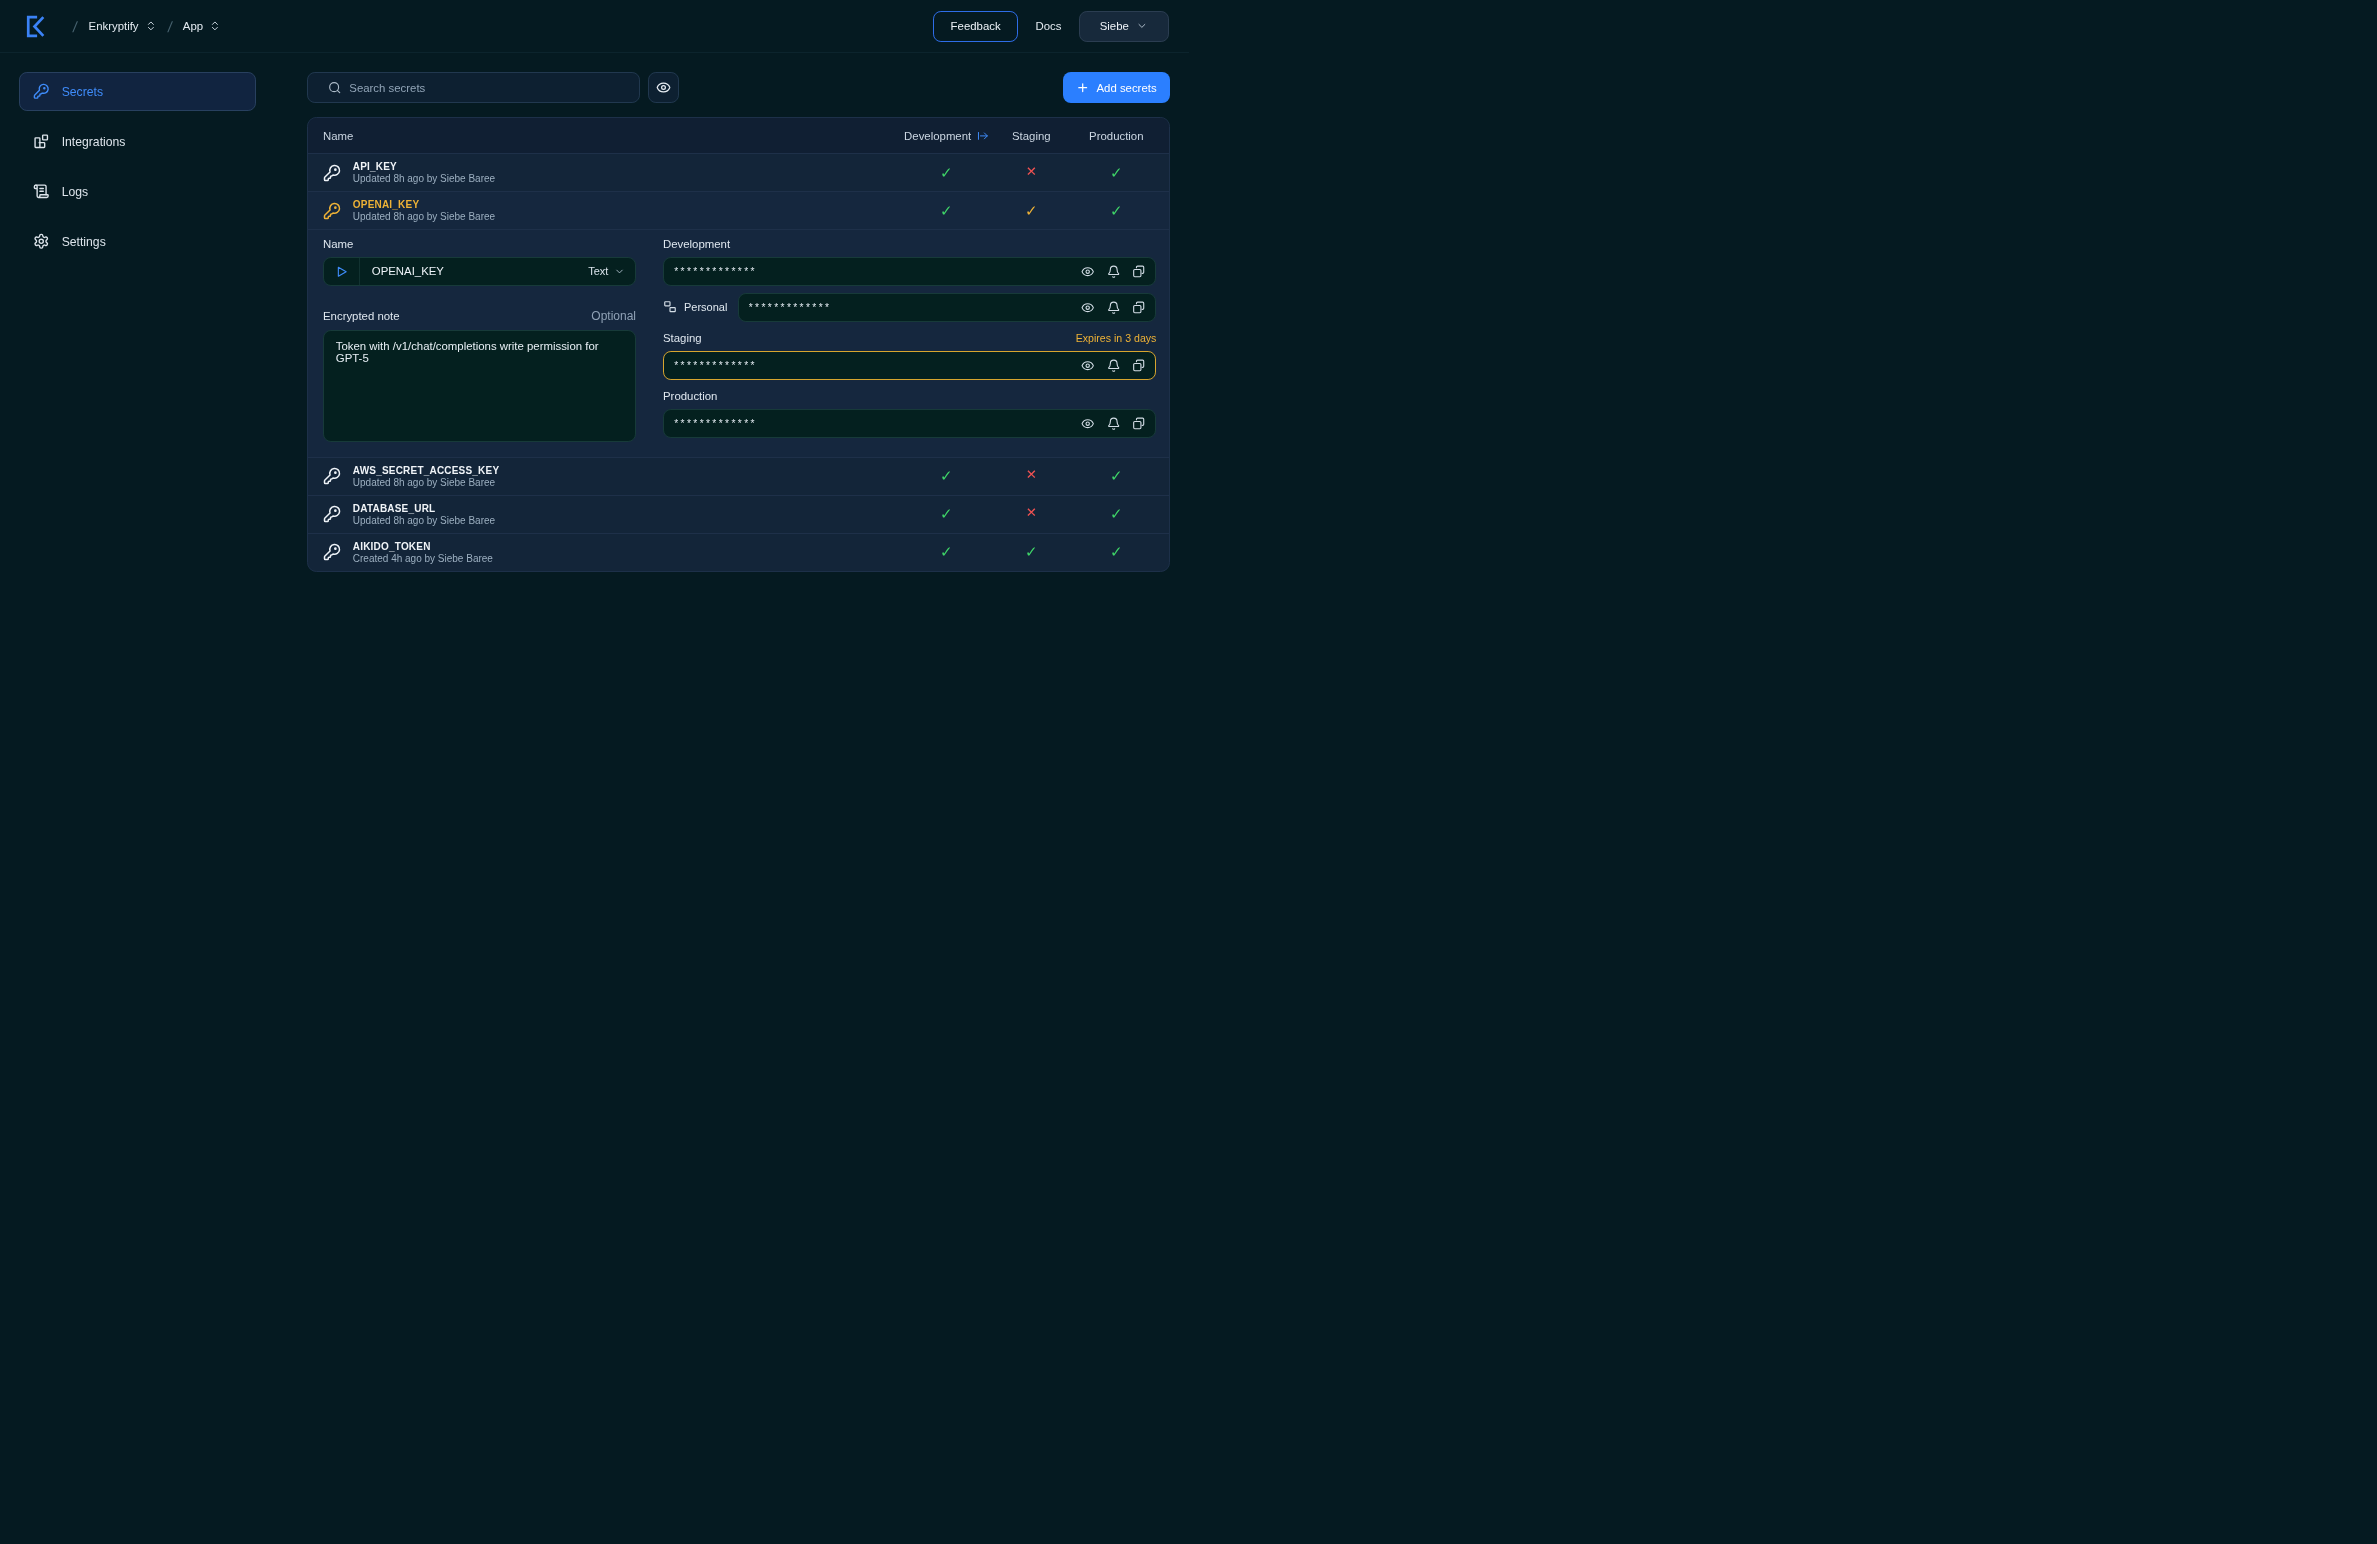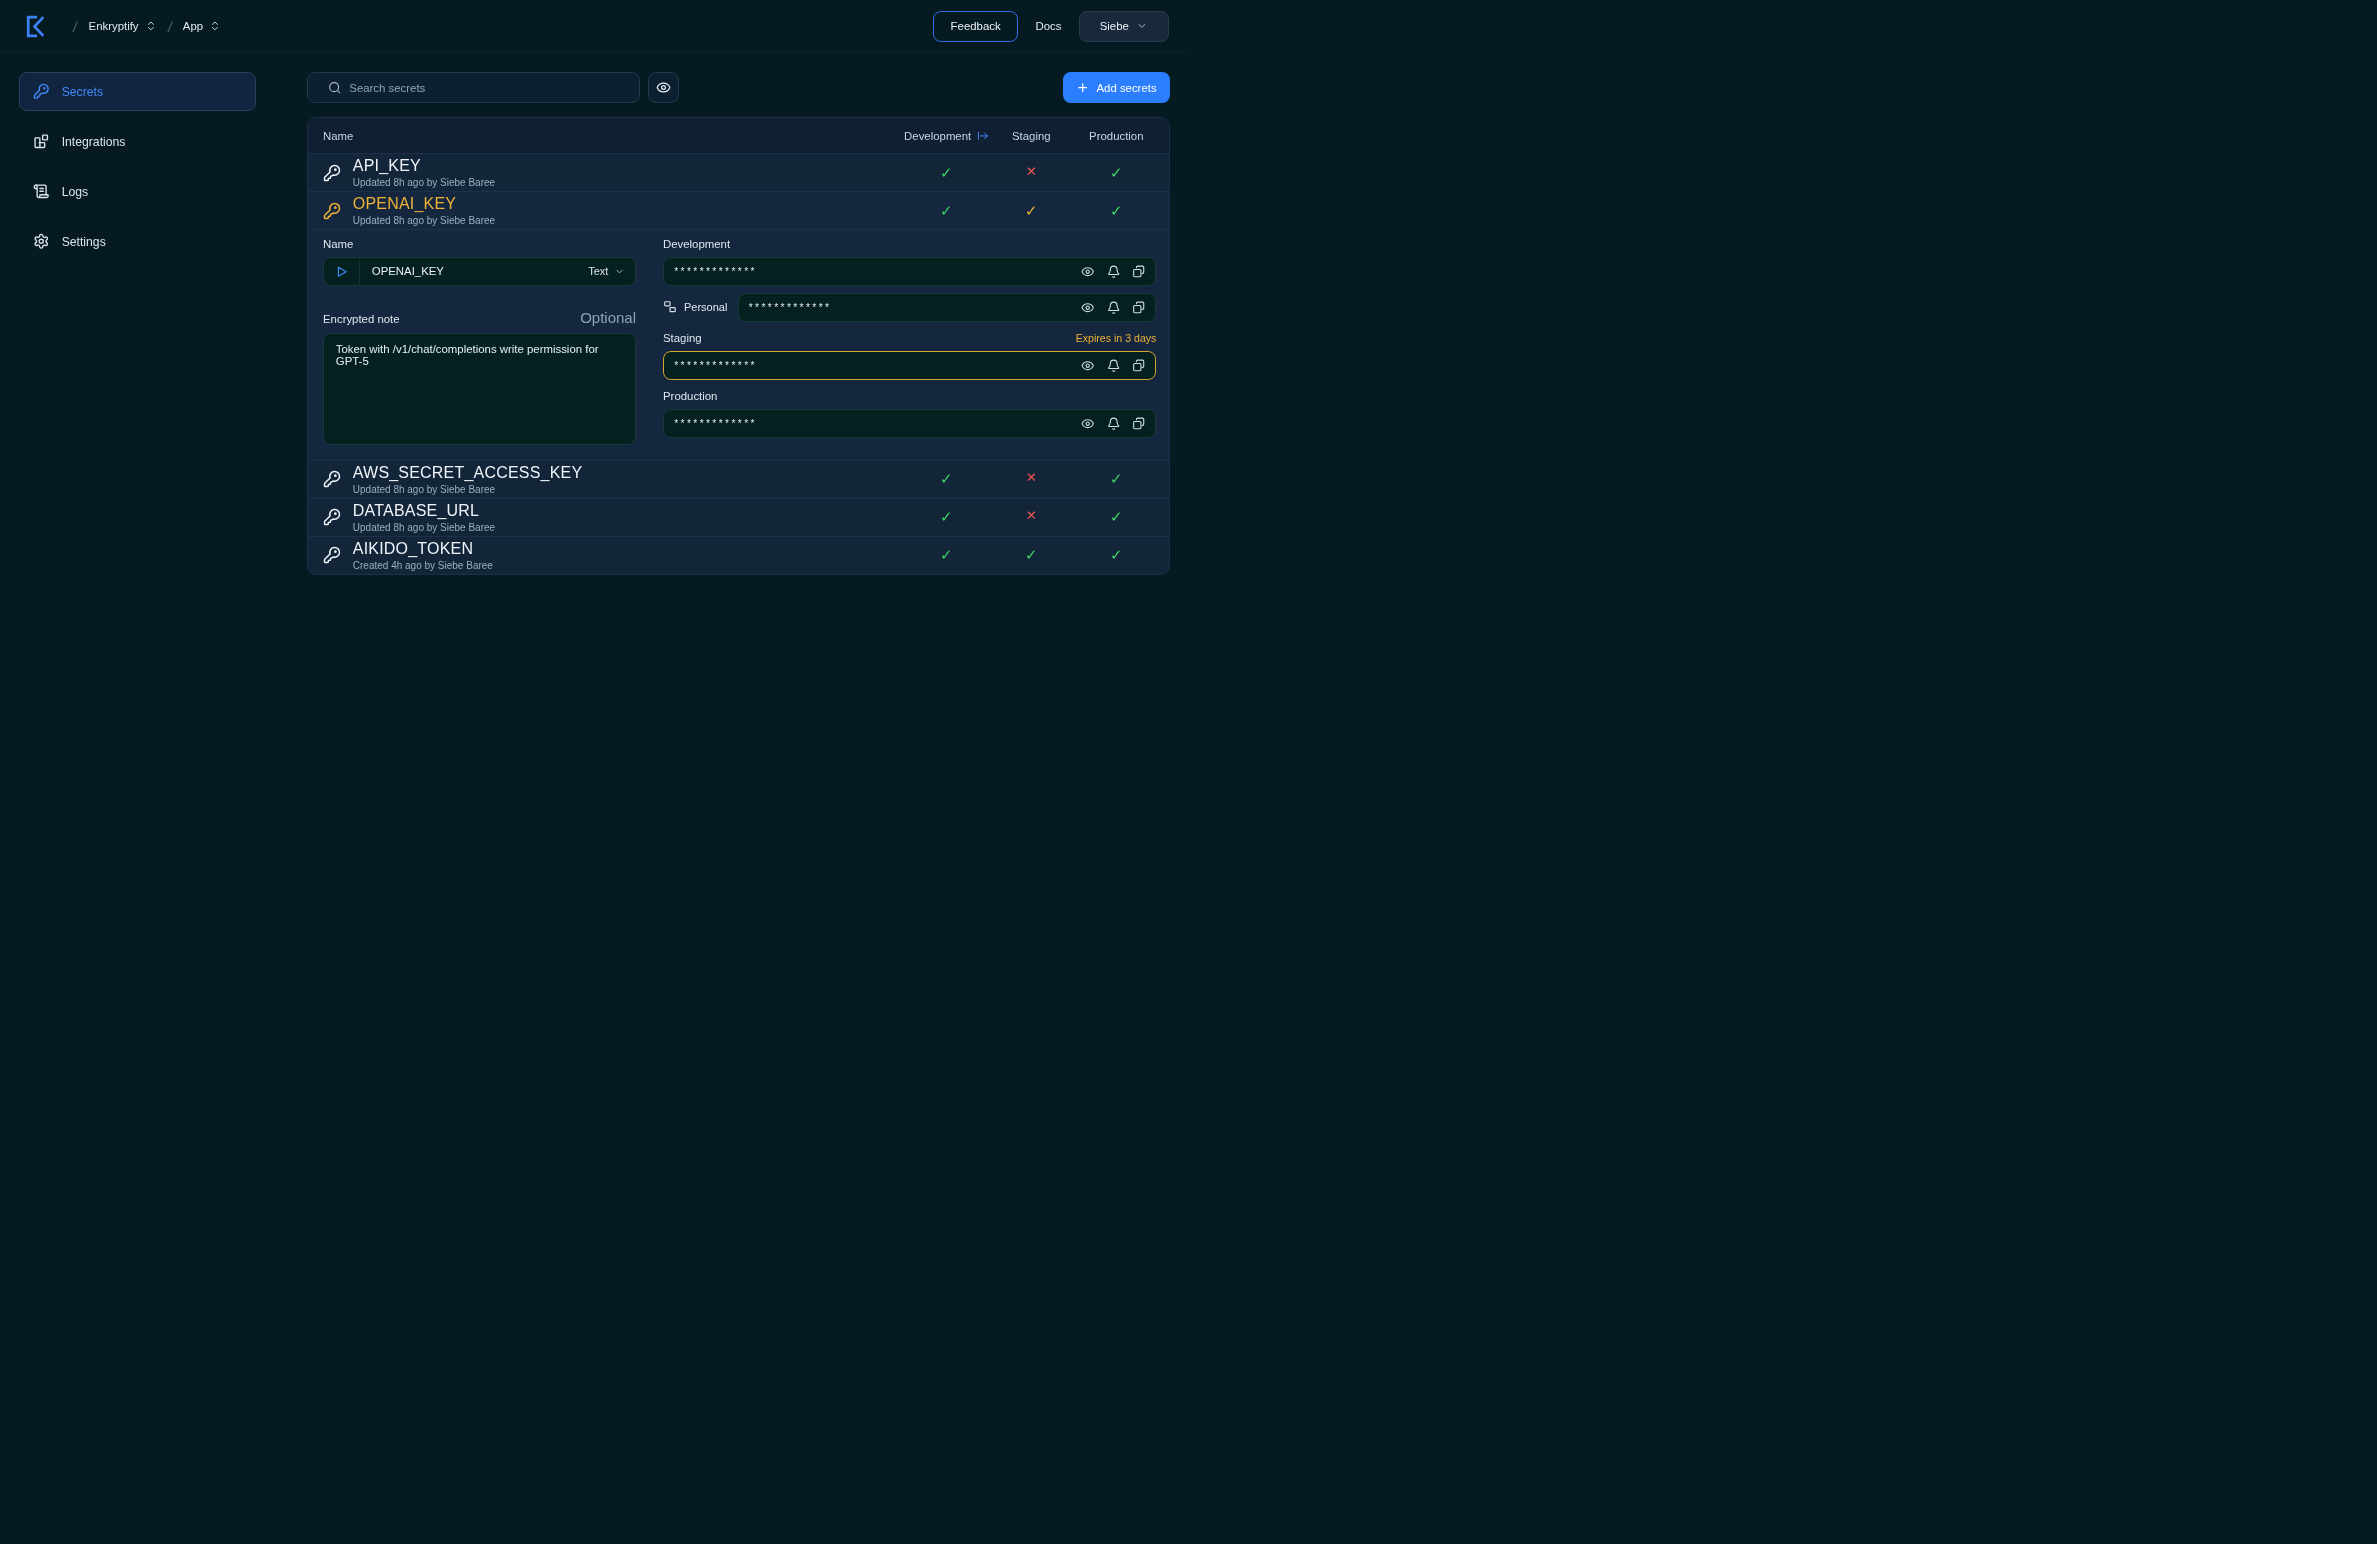--- a/index.html
+++ b/index.html
@@ -60,42 +60,42 @@
   .add-btn{margin-left:auto;height:31px;background:var(--accent);border:none;border-radius:7.9px;padding:0 13.4px;display:flex;align-items:center;gap:7px;color:#fff;font-size:11.4px;font-family:inherit;cursor:pointer}
 
   
   .table{margin-top:14px;background:var(--panel-bg);border:0.8px solid #1d3049;border-radius:9.4px;overflow:hidden}
   .thead{display:flex;align-items:center;height:35px;background:var(--head-bg);padding-left:15px;font-size:11.4px;color:#cbd6e2}
   .cols{margin-left:auto;display:flex;margin-right:10.2px}
   .colhead{width:85px;display:flex;align-items:center;justify-content:center;gap:5.5px}
   .colhead .push-ic{color:#3f8cfa}
   .row{display:flex;align-items:center;height:38px;border-top:0.8px solid #1e3049;padding-left:15px;cursor:pointer}
   .row .keyic{color:#eef3f8;width:18px;margin-right:11.8px}
-  .row .nm{font-size:16px;font-weight:400;color:#f0f4f8;letter-spacing:0.2px}
+  .row .nm{font-size:10px;font-weight:700;color:#f0f4f8;letter-spacing:0.2px}
   .row .meta{font-size:10px;color:#9cafc0;margin-top:1.6px}
   .row.sel{background:#15273e}
   .row.sel .nm{color:var(--amber)}
   .row.sel .keyic{color:var(--amber)}
   .status{width:85px;display:flex;justify-content:center;font-size:15px}
   .st-check::before{content:"✓";color:var(--green)}
   .st-check-amber::before{content:"✓";color:var(--amber)}
   .st-cross::before{content:"✕";color:var(--red);font-size:13.4px}
 
   
   .editor{border-top:0.8px solid #1e3049;display:flex;gap:27px;padding:7.9px 12.6px 15px 15px;background:#15273e}
   .ed-left{width:313px;flex-shrink:0}
   .ed-right{flex:1}
   .lbl{font-size:11.4px;color:#dfe7ef;margin-bottom:7px}
   .field{height:29px;background:var(--input-bg);border:0.8px solid var(--input-border);border-radius:7.9px;display:flex;align-items:center}
   .name-seg{width:36px;height:100%;display:flex;align-items:center;justify-content:center;border-right:0.8px solid #123231;color:#3f8cfa;cursor:pointer}
   .name-val{flex:1;padding:0 11.8px;font-size:11.4px;color:#eef3f8}
   .type-dd{display:flex;align-items:center;gap:5.5px;padding-right:10.2px;font-size:11px;color:#d9e2ea;cursor:pointer}
   .type-dd .chev{color:#aebdca}
   .note-head{display:flex;justify-content:space-between;align-items:baseline;margin:23px 0 7px}
-  .optional{font-size:15px;color:#8fa1b5}
+  .optional{font-size:12px;color:#8fa1b5}
   .note-area{height:112px;background:var(--input-bg);border:0.8px solid var(--input-border);border-radius:7.9px;padding:9.4px 11.8px;font-size:11.4px;color:#e8eff5;cursor:text}
   .env-field{height:29px;background:var(--input-bg);border:0.8px solid var(--input-border);border-radius:7.9px;display:flex;align-items:center;padding:0 10.2px}
   .env-field.warn{border:1.2px solid #d7a52e}
   .mask{font-size:10.2px;letter-spacing:2.4px;color:#e4ebf2}
   .acts{margin-left:auto;display:flex;align-items:center;gap:11.8px;color:#d3dde6}
   .acts .aic{cursor:pointer}
   .personal-row{display:flex;align-items:center;gap:7px;margin-top:7px}
   .personal-row .pic{color:#d3dde6}
   .personal-lbl{font-size:11px;color:#e0e8ef;margin-right:3.1px}
   .personal-row .env-field{flex:1}

